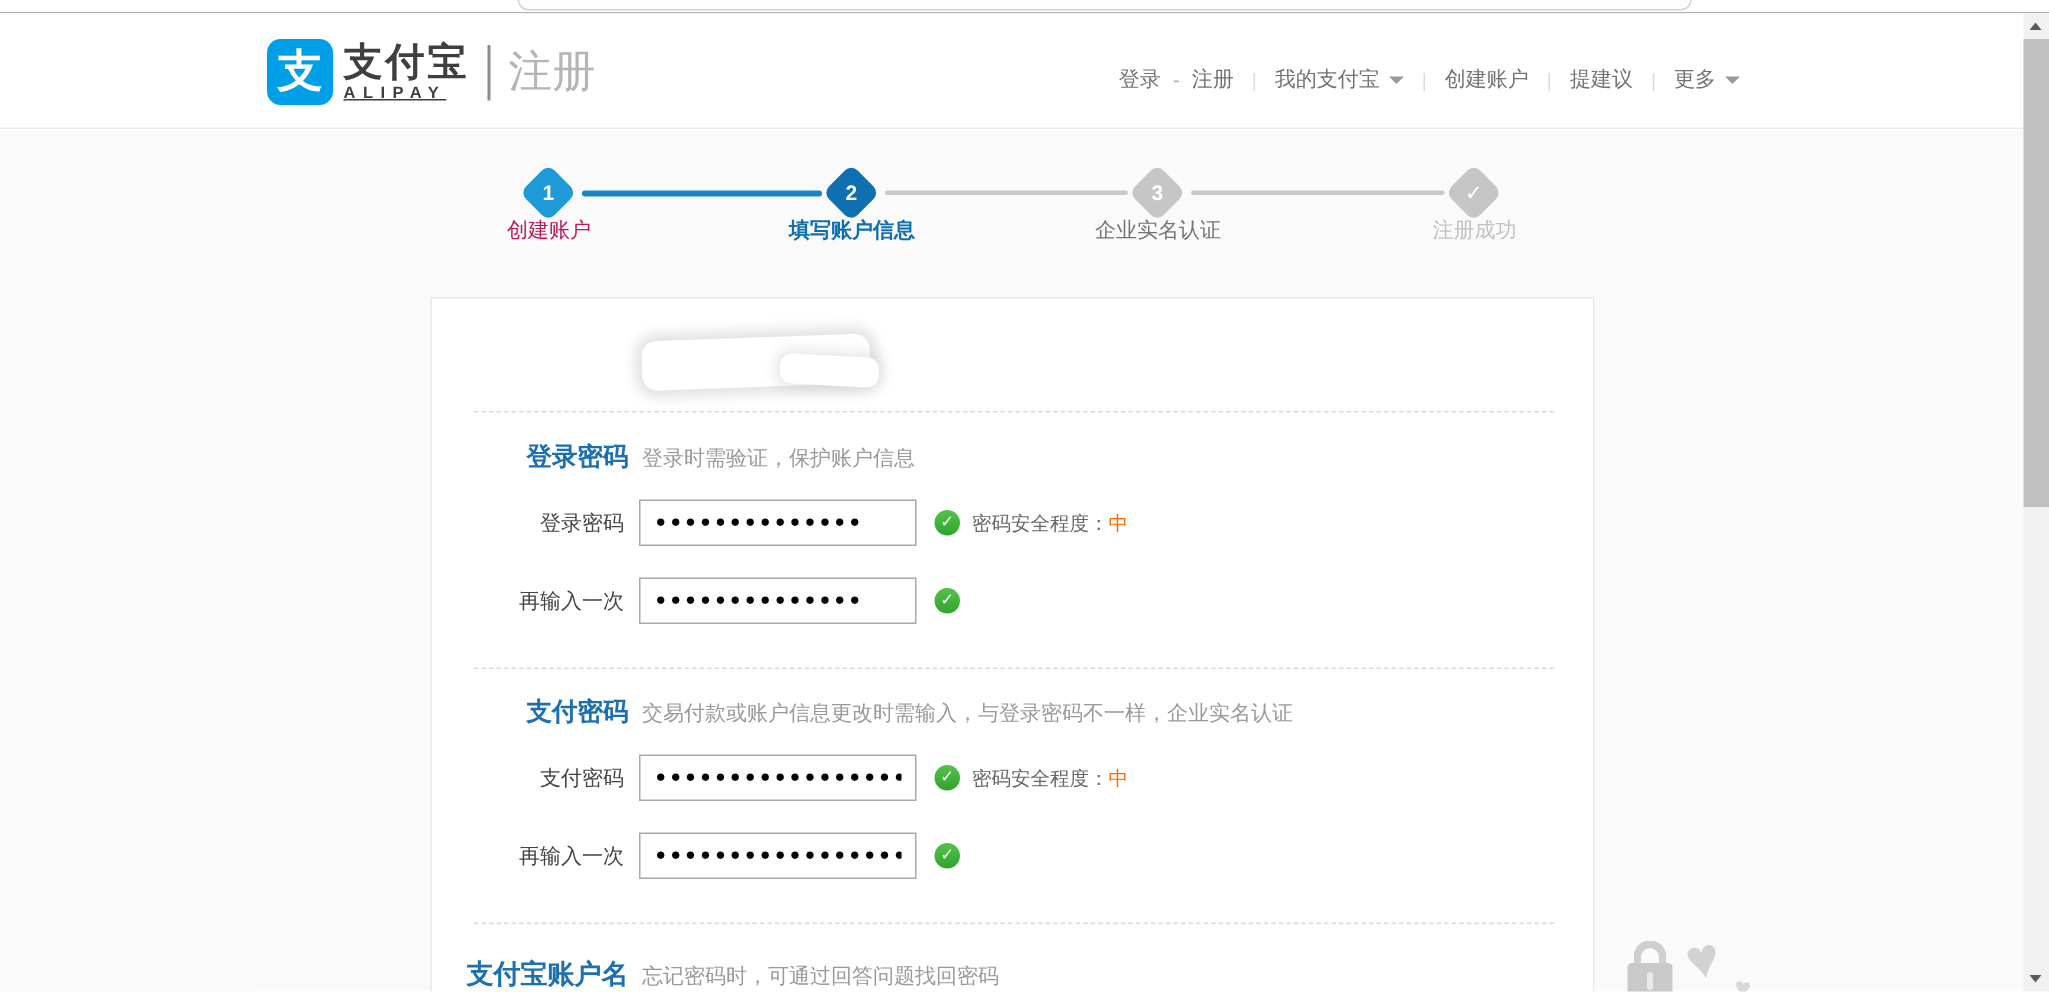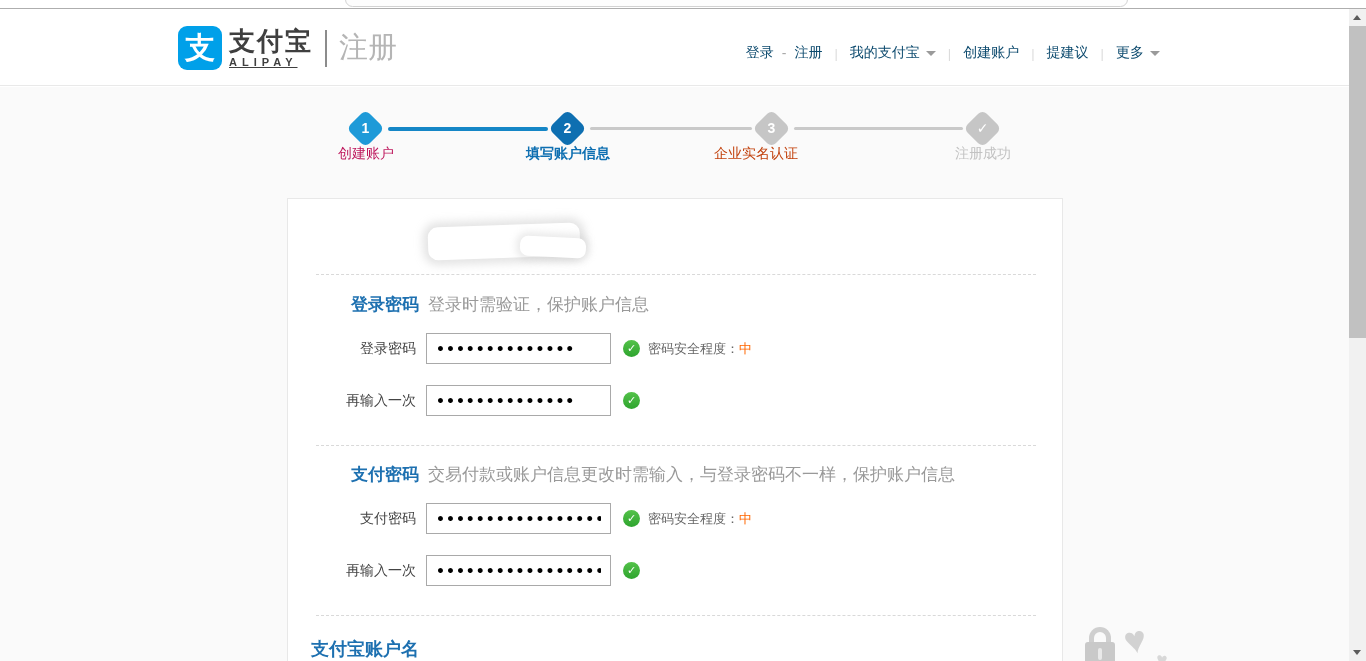--- a/index.html
+++ b/index.html
@@ -20,21 +20,21 @@
   .logo-mark { width:44px; height:44px; background:#00a0e9; border-radius:9px; color:#fff;
     font-size:30px; font-weight:bold; text-align:center; line-height:44px; }
   .logo-text { margin-left:7px; }
   .brand { font-size:26px; font-weight:700; color:#3f3f3f; letter-spacing:2px; line-height:26px; }
   .brand-sub { font-size:11px; font-weight:700; color:#3f3f3f; letter-spacing:5px; margin-top:2px;text-decoration:underline; }
   .logo-divider { width:2px; height:37px; background:#8c8c8c; margin:0 12px 0 12px; }
   .logo-page { font-size:29px; color:#b5b5b5; font-weight:300; }
 
   .top-nav { position:absolute; right:206px; top:35px; display:flex; align-items:center;
     font-size:14px; color:#666; }
-  .top-nav a { color:#0c4a6e; text-decoration:none; cursor:pointer; }
+  .top-nav a { color:#737373; text-decoration:none; cursor:pointer; }
   .nav-sep { color:#dcdcdc; margin:0 12px; font-size:13px; }
   .nav-dash { color:#aaa; margin:0 8px; }
   .caret { display:inline-block; width:0; height:0; border-left:5px solid transparent;
     border-right:5px solid transparent; border-top:5px solid #9a9a9a; margin-left:6px; vertical-align:middle; }
 
   
   .content { position:absolute; left:0; top:87px; width:1366px; height:574px; background:#fafafa; }
 
   
   .steps { position:absolute; left:0; top:0; width:1366px; height:80px; }
@@ -45,40 +45,40 @@
   .d2 { left:554px; background:#0e6fb1; }
   .d3 { left:758px; background:#c6c6c6; }
   .d4 { left:969px; background:#c6c6c6; }
   .connector { position:absolute; height:4px; border-radius:2px; top:40px; }
   .c1 { left:388px; width:160px; background:#1586c6; }
   .c2 { left:590px; width:162px; background:#c9c9c9; height:3px; }
   .c3 { left:794px; width:169px; background:#c9c9c9; height:3px; }
   .step-label { position:absolute; top:58px; width:160px; text-align:center; font-size:14px; }
   .l1 { left:286px; color:#be185d; }
   .l2 { left:488px; color:#0e6fb1; font-weight:bold; }
-  .l3 { left:676px; color:#c2410c; }
+  .l3 { left:692px; color:#737373; }
   .l4 { left:903px; color:#c2c2c2; }
 
   
   .panel { position:absolute; left:287px; top:111px; width:776px; height:600px;
     background:#fff; border:1px solid #e8e8e8; }
   .form-row { position:absolute; left:0; display:flex; align-items:center; height:31px; }
   .row-label { width:128px; text-align:right; font-size:14px; color:#444; flex:none; }
   .pw-input { margin-left:10px; width:185px; height:31px; border:1px solid #a9a9a9; background:#fff;
     padding:0 9px; font-size:14px; font-weight:bold; letter-spacing:1px; color:#000;
     font-family:"DejaVu Sans",sans-serif; }
   .check-badge { margin-left:12px; width:17px; height:17px; border-radius:50%; flex:none;
     background:linear-gradient(#54c24a,#2ea42e); color:#fff; font-size:11px; font-weight:bold;
     text-align:center; line-height:17px; }
   .strength { margin-left:8px; font-size:13px; color:#666; }
   .strength b { color:#f60; font-weight:normal; }
   .dashed { position:absolute; left:28px; width:720px; border-top:1px dashed #d9d9d9; }
   .sec-head { position:absolute; left:0; display:flex; align-items:baseline; }
   .sec-title { width:131px; text-align:right; font-size:17px; font-weight:bold; color:#1d70b0; flex:none; }
-  .sec-hint { margin-left:9px; font-size:17px; color:#999; }
+  .sec-hint { margin-left:9px; font-size:14px; color:#999; }
   .acct-row { top:29px; }
   .blur-blob { position:absolute; left:140px; top:26px; width:152px; height:33px; background:#fff;
     border-radius:10px; box-shadow:0 0 8px 5px rgba(185,185,185,0.38); transform:rotate(-2deg); }
   .blur-blob2 { position:absolute; left:232px; top:38px; width:66px; height:20px; background:#fff;
     border-radius:8px; box-shadow:0 0 7px 4px rgba(190,190,190,0.3); transform:rotate(3deg); }
 
   
   .deco { position:absolute; left:1082px; top:540px; width:110px; height:40px; }
   .lock-shackle { position:absolute; left:7px; top:0; width:22px; height:18px;
     border:5px solid #cfcfcf; border-bottom:none; border-radius:11px 11px 0 0; }
@@ -180,40 +180,41 @@
     <div class="form-row" style="top:186px">
       <div class="row-label">再输入一次</div>
       <input class="pw-input" type="text" readonly="" value="••••••••••••••" style="">
       <div class="check-badge">✓</div>
     </div>
 
     <div class="dashed" style="top:246px"></div>
 
     <div class="sec-head" style="top:264px">
       <div class="sec-title">支付密码</div>
-      <div class="sec-hint">交易付款或账户信息更改时需输入，与登录密码不一样，保护账户信息</div>
+      <div class="sec-hint">交易付款或账户信息更改时需输入，与登录密码不一样，企业实名认证</div>
     </div>
 
     <div class="form-row" style="top:304px">
       <div class="row-label">支付密码</div>
       <input class="pw-input" type="text" readonly="" value="•••••••••••••••••" style="">
       <div class="check-badge">✓</div>
       <div class="strength"><span>密码安全程度：</span><b>中</b></div>
     </div>
 
     <div class="form-row" style="top:356px">
       <div class="row-label">再输入一次</div>
       <input class="pw-input" type="text" readonly="" value="•••••••••••••••••" style="">
       <div class="check-badge">✓</div>
     </div>
 
     <div class="dashed" style="top:416px"></div>
 
     <div class="sec-head" style="top:438px">
       <div class="sec-title" style="width:131px; font-size:18px;">支付宝账户名</div>
+      <div class="sec-hint">忘记密码时，可通过回答问题找回密码</div>
     </div>
 
   </div>
 
   <div class="deco">
     <div class="lock-shackle"></div>
     <div class="lock-body"></div>
     <div class="heart-big">♥</div>
     <div class="heart-small">♥</div>
   </div>

